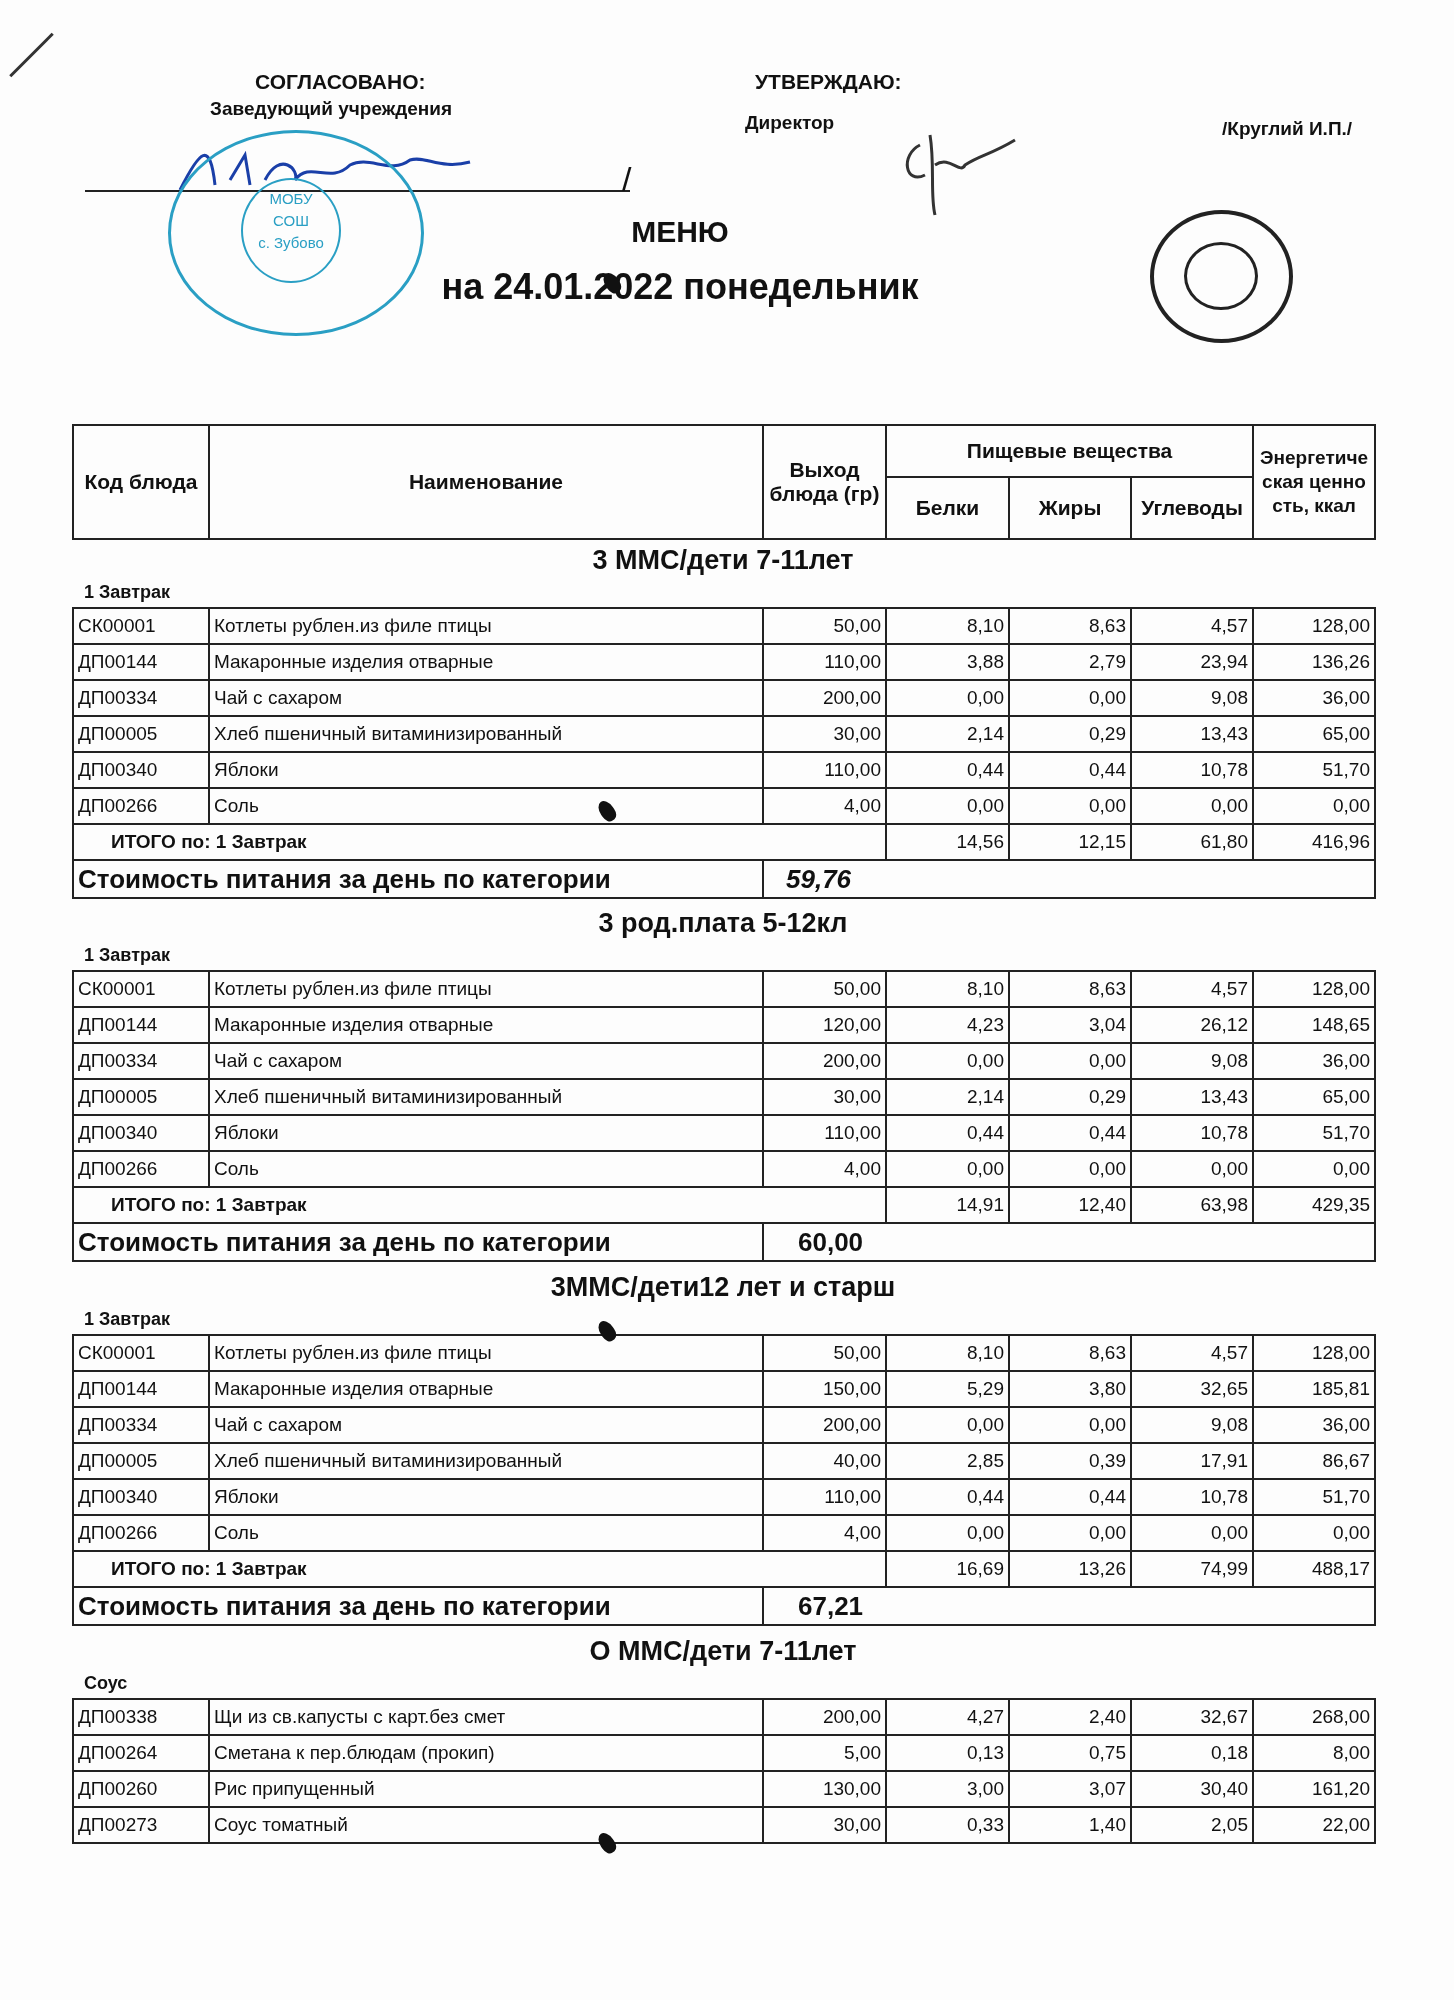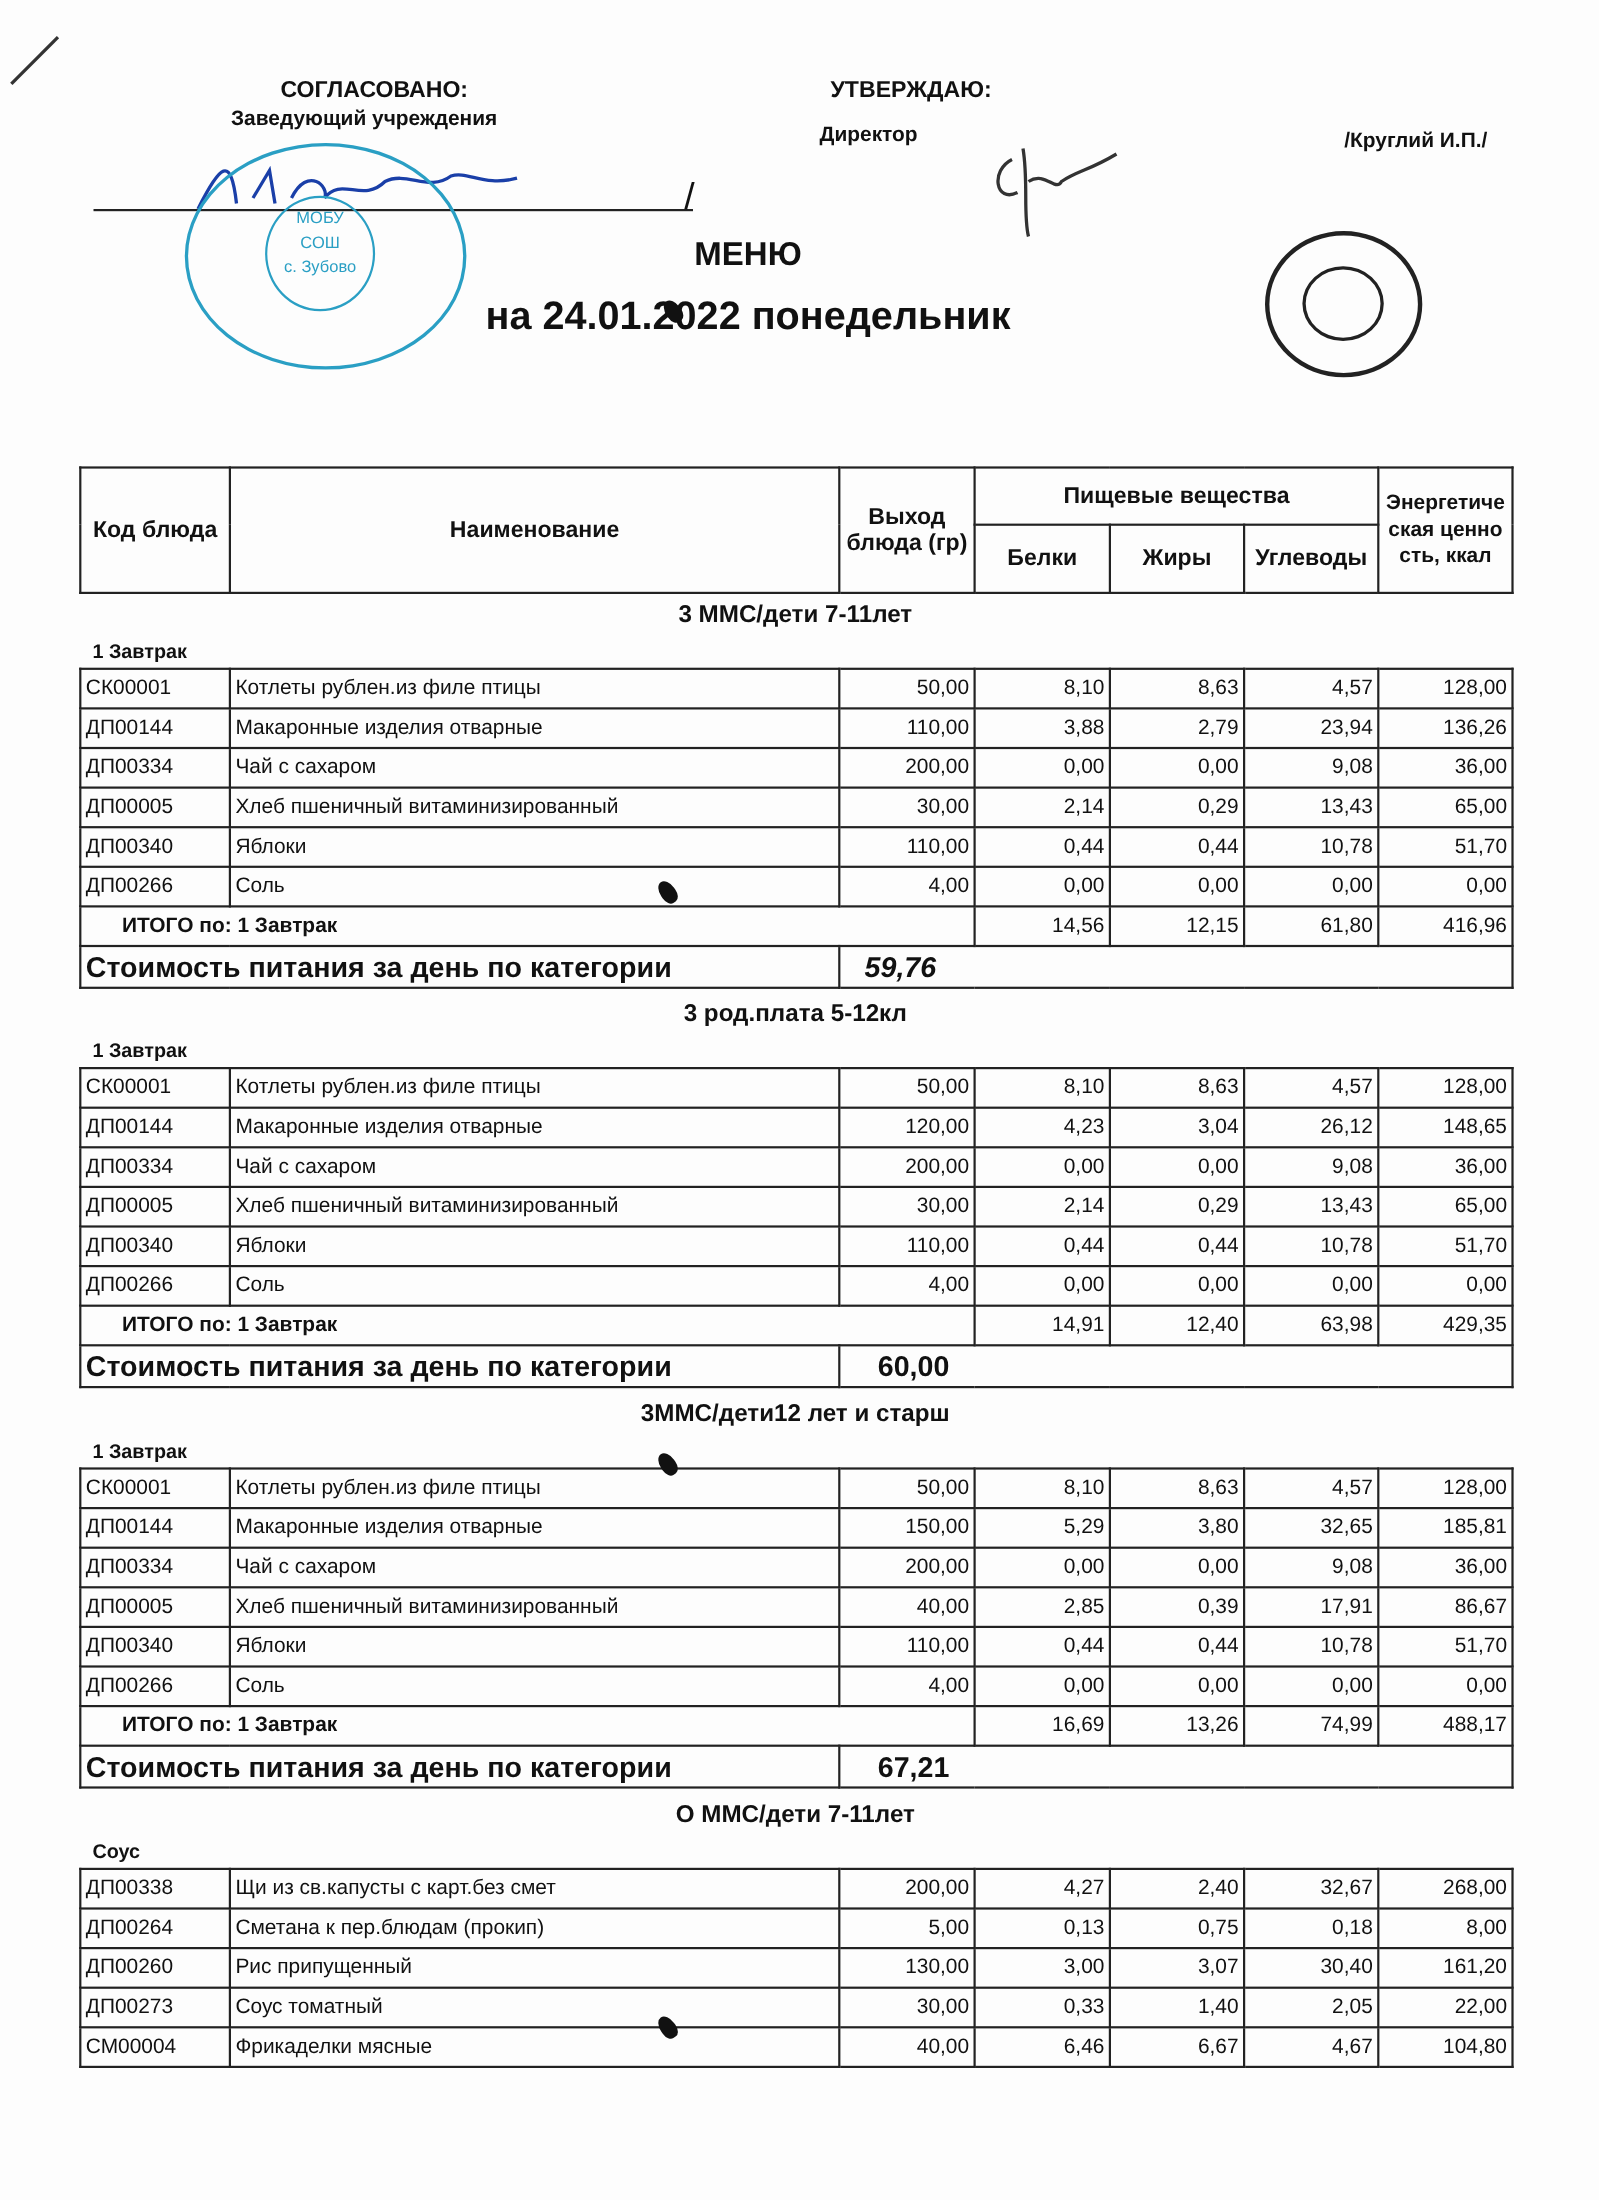--- a/index.html
+++ b/index.html
@@ -13,21 +13,21 @@
   .stamp-inner { border:2px solid #2a9fc4; border-radius:50%; }
   .stamp-black { border:4px solid #222; border-radius:50%; }
   table { border-collapse:collapse; table-layout:fixed; position:absolute; left:72px; width:1302px; }
   td, th { border:2px solid #222; font-size:19px; padding:0 4px; height:34px; overflow:hidden; white-space:nowrap; }
   th { font-weight:bold; font-size:21px; text-align:center; line-height:24px; }
   td.num { text-align:right; }
   td.code { text-align:left; }
   tr.total td { font-weight:bold;padding-left:37px; }
   tr.total td.num { font-weight:normal; }
   tr.cost td { font-size:26px; font-weight:bold; height:36px; }
-  .section-title { position:absolute; left:72px; width:1302px; text-align:center; font-size:22px; font-weight:bold; }
+  .section-title { position:absolute; left:72px; width:1302px; text-align:center; font-size:27px; font-weight:bold; }
   .meal-label { position:absolute; left:84px; font-size:18px; font-weight:bold; }
   .sig-line { position:absolute; height:2px; background:#222; }
   .smudge { position:absolute; width:14px; height:22px; background:#111; border-radius:50% 50% 40% 40%; transform:rotate(-35deg); }
 </style>
 </head>
 <body>
 
 <div class="abs hdr-bold" style="left:255px;top:70px;">СОГЛАСОВАНО:</div>
 <div class="abs hdr-norm" style="left:210px;top:98px;">Заведующий  учреждения</div>
 <div class="sig-line" style="left:85px;top:190px;width:545px;"></div>
@@ -369,27 +369,18 @@
         </tr>
         <tr>
           <td class="code">ДП00273</td>
           <td>Соус томатный</td>
           <td class="num">30,00</td>
           <td class="num">0,33</td>
           <td class="num">1,40</td>
           <td class="num">2,05</td>
           <td class="num">22,00</td>
         </tr>
-        <tr>
-          <td class="code">СМ00004</td>
-          <td>Фрикаделки мясные</td>
-          <td class="num">40,00</td>
-          <td class="num">6,46</td>
-          <td class="num">6,67</td>
-          <td class="num">4,67</td>
-          <td class="num">104,80</td>
-        </tr>
       </tbody>
     </table>
     <div class="smudge" style="left: 600px; top: 800px;"></div>
     <div class="smudge" style="left: 600px; top: 1320px;"></div>
     <div class="smudge" style="left: 600px; top: 1832px;"></div>
   </div>
 
 </body></html>

